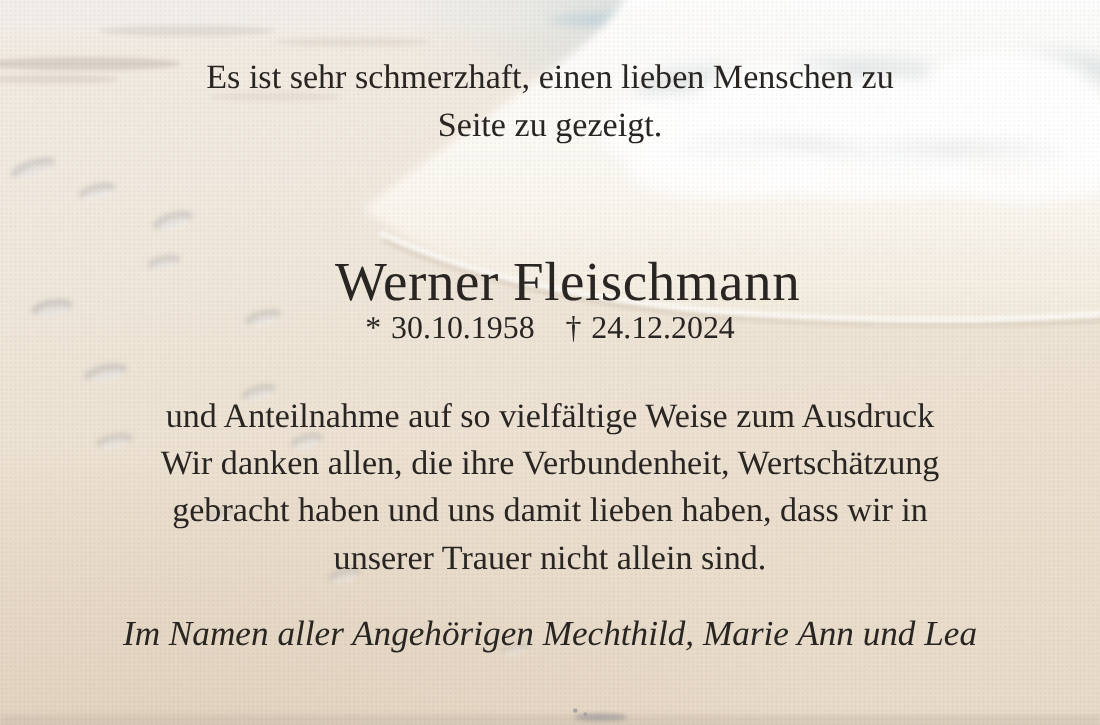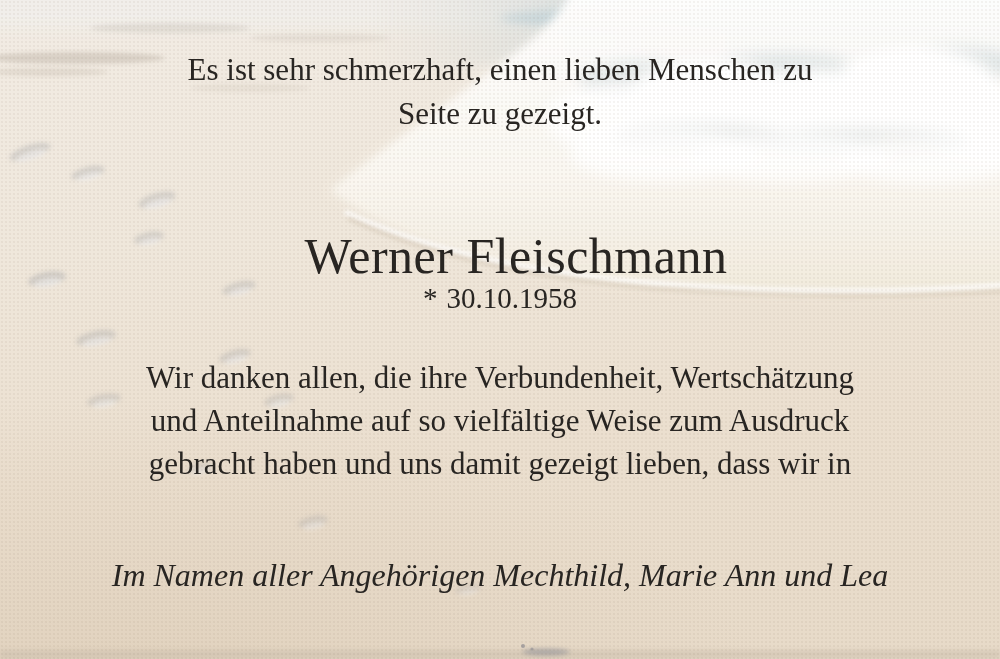--- a/index.html
+++ b/index.html
@@ -172,23 +172,27 @@
     <div>Es ist sehr schmerzhaft, einen lieben Menschen zu</div>
     <div>Seite zu gezeigt.</div>
   </div>
 
   <h1 class="txt name">Werner Fleischmann</h1>
 
   <div class="txt dates">
     <span class="date">
       <span class="sym">*</span><span>30.10.1958</span>
     </span>
+    <span class="date">
+      <span class="sym">†</span><span>24.12.2024</span>
+    </span>
   </div>
 
   <div class="txt thanks">
+    <div>und Anteilnahme auf so vielfältige Weise zum Ausdruck</div>
     <div>Wir danken allen, die ihre Verbundenheit, Wertschätzung</div>
-    <div>und Anteilnahme auf so vielfältige Weise zum Ausdruck</div>
-    <div>gebracht haben und uns damit gezeigt lieben, dass wir in</div>
+    <div>gebracht haben und uns damit lieben haben, dass wir in</div>
+    <div>unserer Trauer nicht allein sind.</div>
   </div>
 
   <div class="txt closing">Im Namen aller Angehörigen Mechthild, Marie Ann und Lea</div>
 
 </div>
 
 </body></html>

